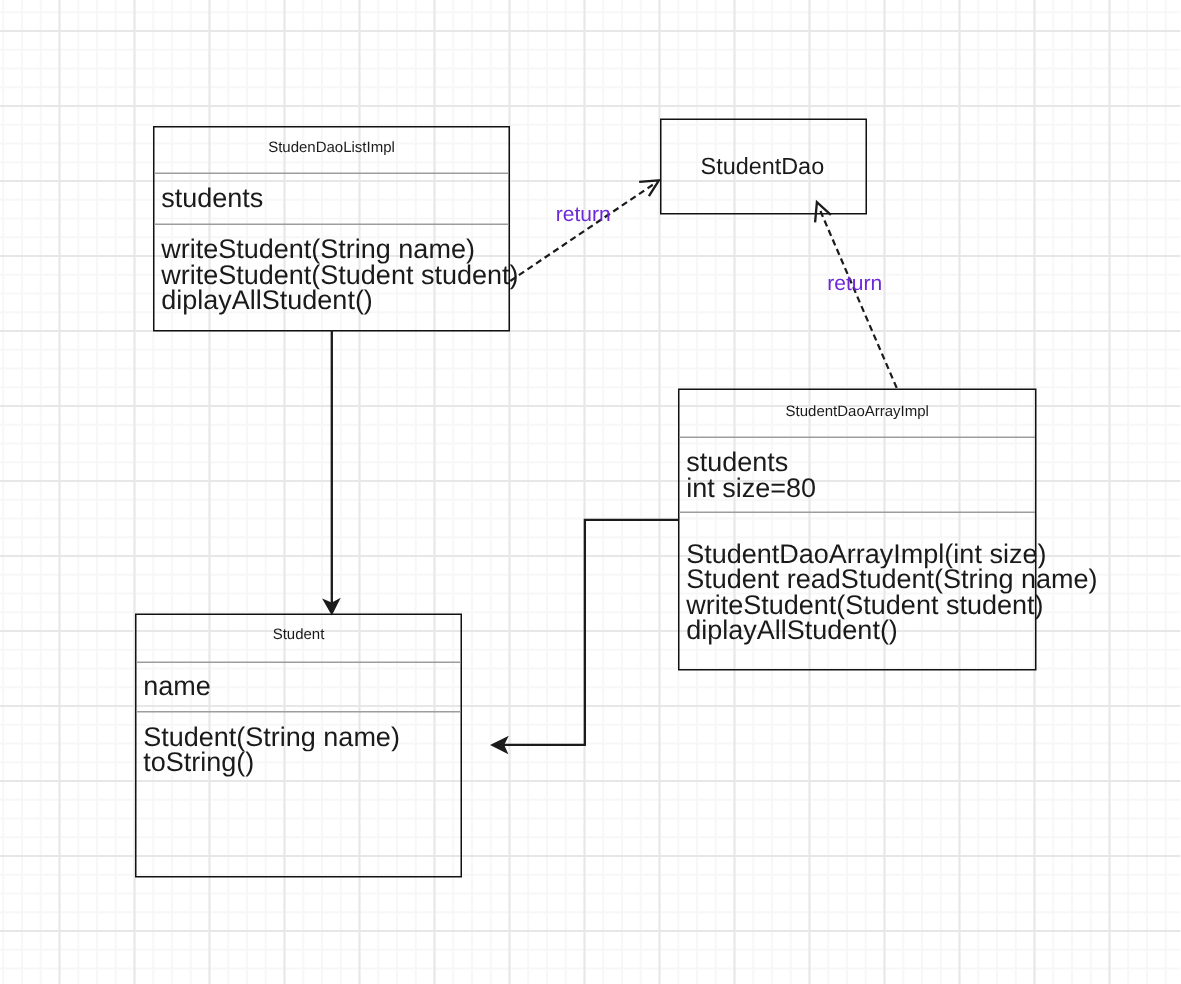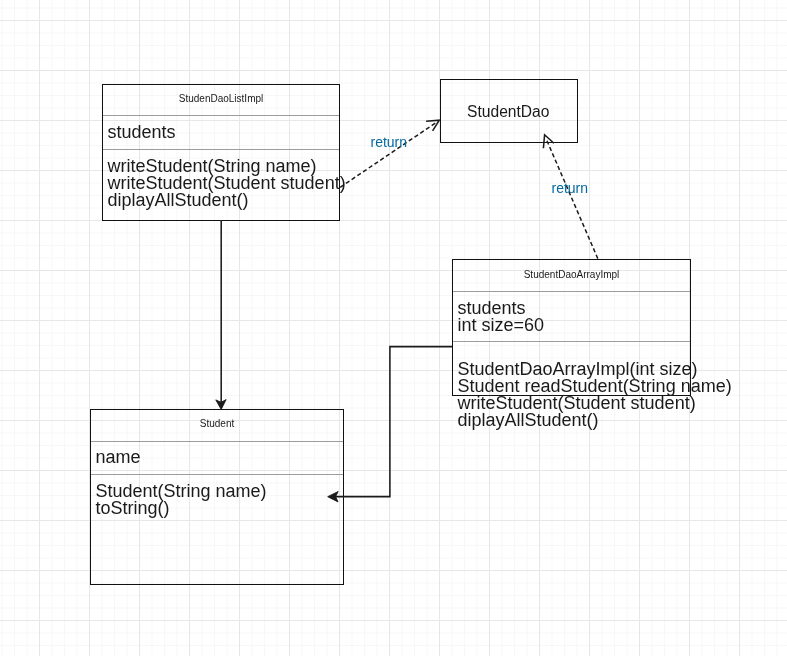--- a/index.html
+++ b/index.html
@@ -26,21 +26,21 @@
   .hdr{position:absolute;left:0;right:0;text-align:center;white-space:nowrap;
        font-size:10px;line-height:17px;color:#1a1a1a;
        transform:translateZ(0);}
   .hdr.plain{font-style:normal;font-size:15.6px;}
   .comp{position:absolute;left:4.5px;}
   .ln{white-space:nowrap;font-size:18px;line-height:17.05px;color:#1a1a1a;height:17.05px;
       transform:translateZ(0);}
 
   
   svg#edges{position:absolute;left:0;top:0;width:787px;height:656px;}
-  .elab{position:absolute;white-space:nowrap;font-size:14px;line-height:15px;color:#0369a1;
+  .elab{position:absolute;white-space:nowrap;font-size:14px;line-height:15px;color:#6d28d9;
         transform:translateZ(0);text-align:right;}
 </style>
 </head>
 <body>
 
 <div id="canvas">
 
   <div id="grid"></div>
 
   <div class="cls" style="left:102px;top:84px;width:238px;height:137px;">
@@ -54,37 +54,37 @@
       <div class="ln">writeStudent(String name)</div>
       <div class="ln">writeStudent(Student student)</div>
       <div class="ln">diplayAllStudent()</div>
     </div>
   </div>
 
   <div class="cls" style="left:440px;top:79px;width:138px;height:64px;">
     <div class="hdr plain" style="top:23px;left:-1.5px;">StudentDao</div>
   </div>
 
-  <div class="cls" style="left:452px;top:259px;width:239px;height:137px;">
+  <div class="cls" style="left:452px;top:259px;width:239px;height:188px;">
     <div class="hdr" style="top:6px;">StudentDaoArrayImpl</div>
     <div class="sep" style="top:31px;"></div>
     <div class="comp" style="top:40.1px;">
       <div class="ln">students</div>
-      <div class="ln">int size=60</div>
+      <div class="ln">int size=80</div>
     </div>
     <div class="sep" style="top:81px;"></div>
     <div class="comp" style="top:101px;">
       <div class="ln">StudentDaoArrayImpl(int size)</div>
       <div class="ln">Student readStudent(String name)</div>
       <div class="ln">writeStudent(Student student)</div>
       <div class="ln">diplayAllStudent()</div>
     </div>
   </div>
 
-  <div class="cls" style="left:90px;top:409px;width:254px;height:176px;">
+  <div class="cls" style="left:90px;top:409px;width:218px;height:176px;">
     <div class="hdr" style="top:5px;">Student</div>
     <div class="sep" style="top:31px;"></div>
     <div class="comp" style="top:39.4px;">
       <div class="ln">name</div>
     </div>
     <div class="sep" style="top:64px;"></div>
     <div class="comp" style="top:72.7px;">
       <div class="ln">Student(String name)</div>
       <div class="ln">toString()</div>
     </div>

